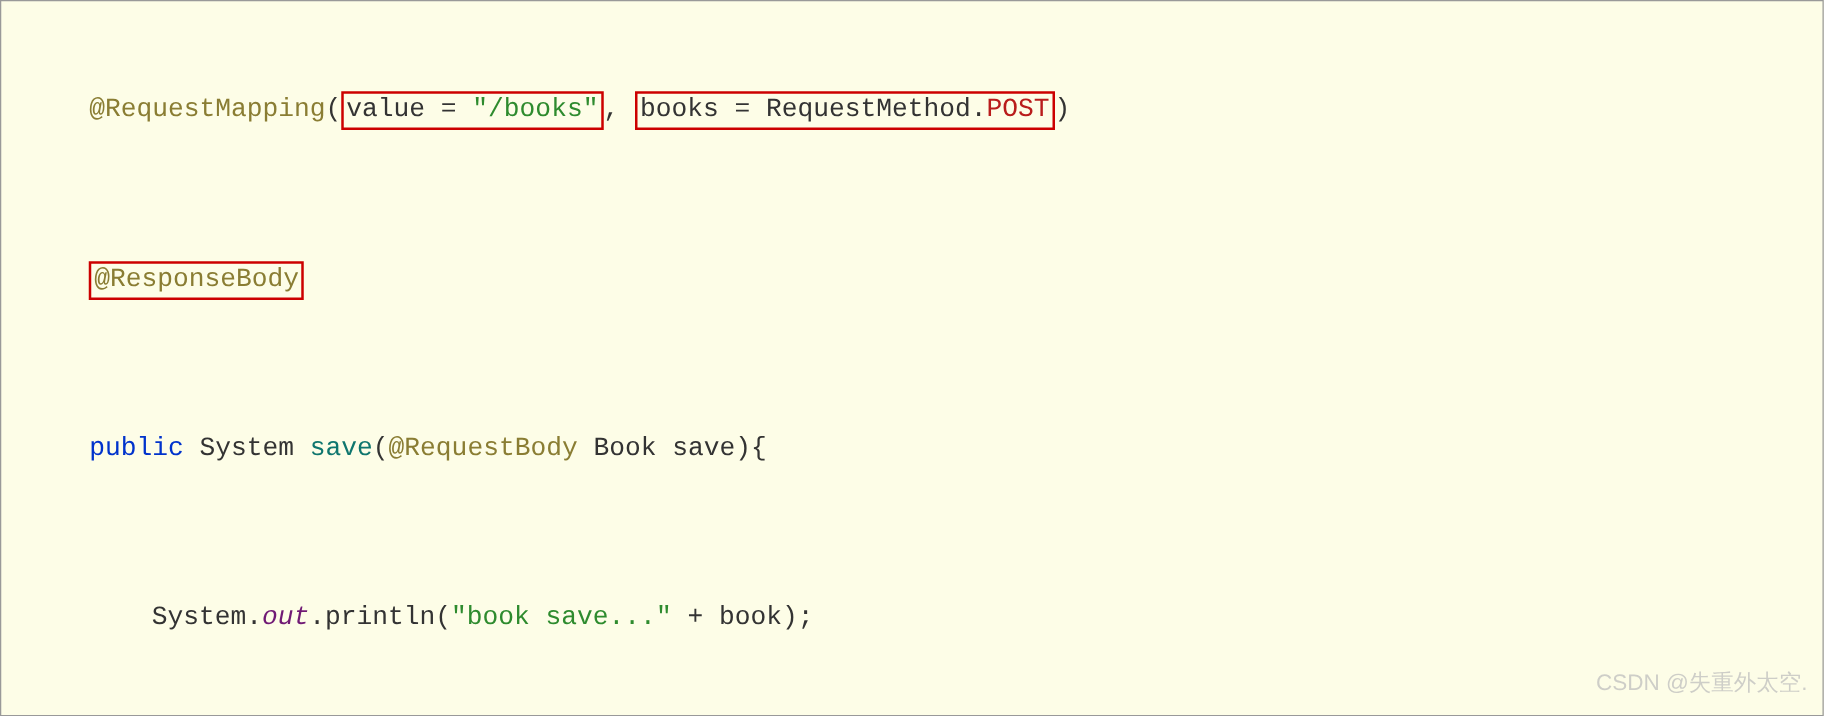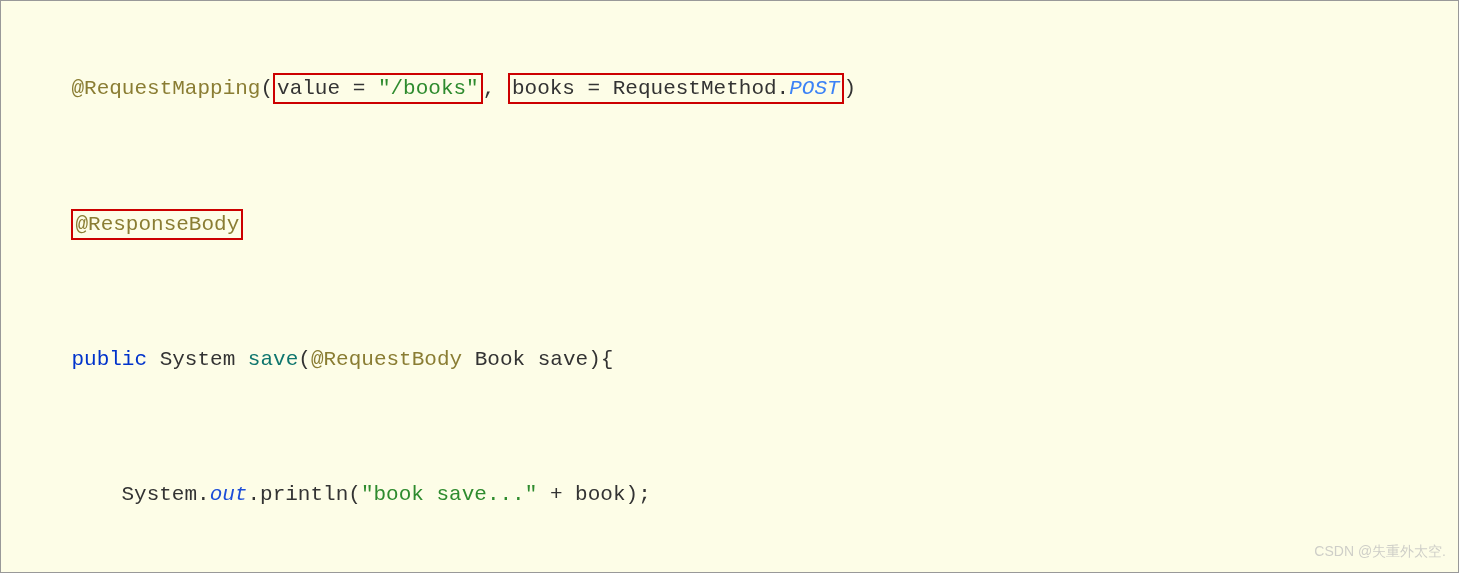--- a/index.html
+++ b/index.html
@@ -13,32 +13,32 @@
       font-size: 21px;
       line-height: 2.15;
       position: relative;
     }
     .code-line { white-space: pre; }
     .annotation { color: #8a7d33; }
     .keyword { color: #0033cc; }
     .method-name { color: #0f766e; text-align: center; }
     .paren { color: #333; }
     .string { color: #2e8b2e; }
-    .field-static { color: #1d4ed8; font-style: italic; }
-    .const-italic { color: #3b82f6; font-style: italic; }
+    .field-static { color: #701a75; font-style: italic; }
+    .const-italic { color: #b91c1c; }
     .plain { color: #333; }
     .indent { display: inline-block; width: 50px; }
     .redbox { border: 2px solid #cc0000; padding: 0px 2px; display: inline-block; line-height: 1.3; }
     .watermark {
       position: absolute;
       right: 12px;
       bottom: 6px;
       color: #bbb;
       font-family: sans-serif;
-      font-size: 14px;
+      font-size: 18px;
       opacity: 0.7;
     }
   </style>
 </head>
 <body>
 
 <div>
 
   <div class="code-line">
     <span class="annotation">@RequestMapping</span><span class="paren">(</span><span class="redbox"><span class="plain">value = </span><span class="string">"/books"</span></span><span class="plain">, </span><span class="redbox"><span class="plain">books = RequestMethod.</span><span class="const-italic">POST</span></span><span class="paren">)</span>

